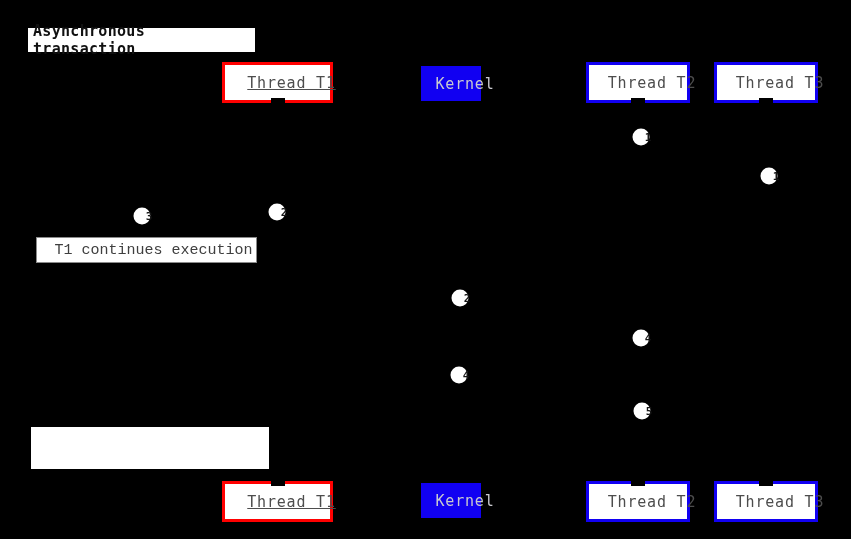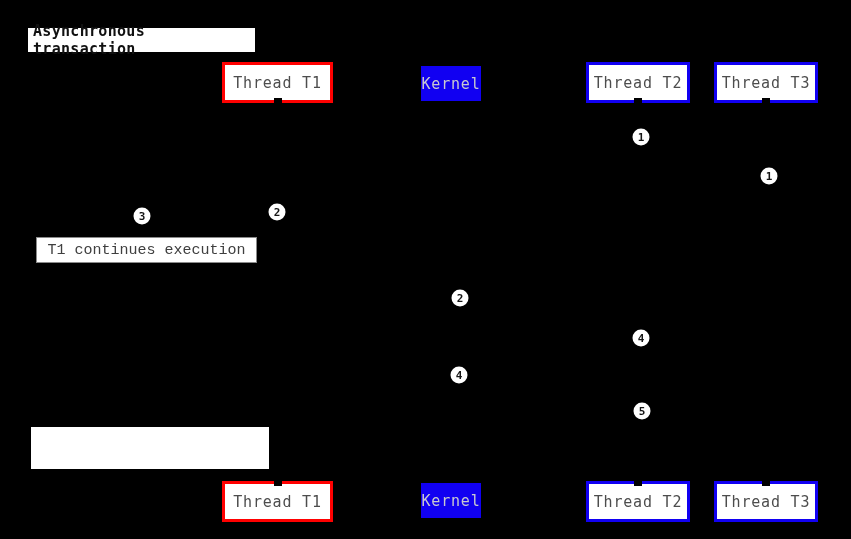--- a/index.html
+++ b/index.html
@@ -1,16 +1,16 @@
 <!DOCTYPE html>
 <html style="--background: #000000; --red: #ff0000; --blue: #1100f2; --thread-text: #4d4d4d; --kernel-text: #c9c9cf; --title-text: #111111; --note-text: #3f3f3f; --note-border: #8a8a8a; --marker-bg: #ffffff; --marker-text: #161616;"><head>
 <meta charset="utf-8">
 <style>
   html, body { margin: 0; padding: 0; background: #000; }
-  * { box-sizing: border-box; }
+  * { box-sizing: border-box; padding-left: 14px; }
 
   .stage {
     position: relative;
     width: 851px;
     height: 539px;
     background: var(--background, #000);
     overflow: hidden;
     font-family: "DejaVu Sans Mono", monospace;
   }
 
@@ -32,21 +32,21 @@
     position: absolute;
     display: flex;
     align-items: center;
     justify-content: center;
     background: #ffffff;
     color: var(--thread-text, #4d4d4d);
     font-size: 15px;
     letter-spacing: 0.8px;
     white-space: nowrap;
   }
-  .actor.thread { width: 111px; height: 41px; }
+  .actor.thread { width: 111px; height: 41px; text-decoration: underline; }
   .actor.t2t3   { width: 104px; height: 41px; }
   .actor.red    { border: 3px solid var(--red, #f00); }
   .actor.blue   { border: 3px solid var(--blue, #1100f2); }
   .actor.kernel {
     width: 60px; height: 35px;
     background: var(--blue, #1100f2);
     color: var(--kernel-text, #c9c9cf);
     border: none;
   }
 

